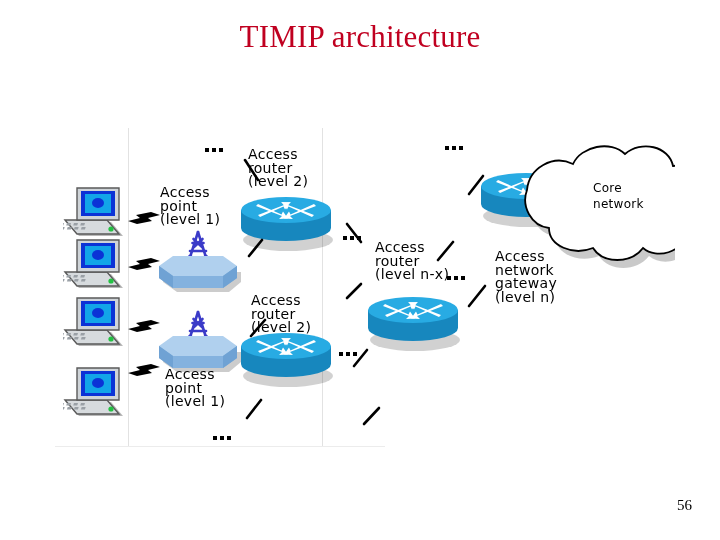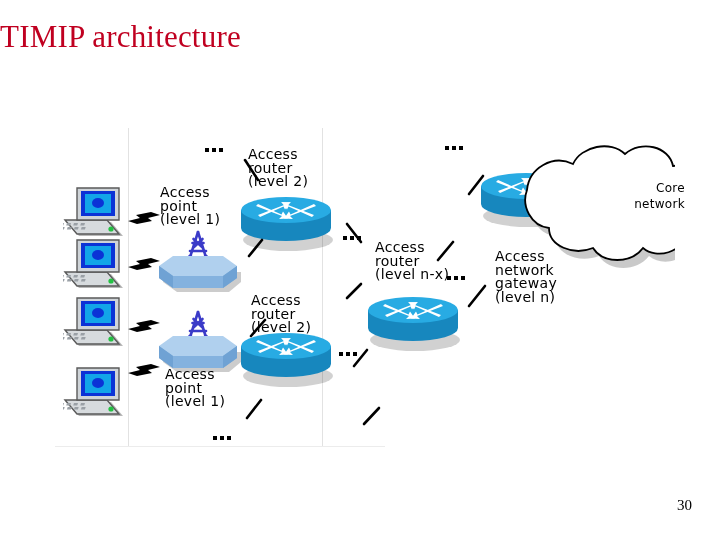--- a/index.html
+++ b/index.html
@@ -14,20 +14,21 @@
     overflow: hidden;
     font-family: "Liberation Sans", sans-serif;
   }
 
   
   #slide-title {
     position: absolute;
     left: 0;
     top: 18px;
     width: 720px;
+    text-align: center;
     font-family: "Liberation Serif", serif;
     font-size: 31px;
     line-height: 38px;
     color: #C00020;
     letter-spacing: 0.2px;
     white-space: pre;
   }
 
   
   #page-number {
@@ -72,21 +73,21 @@
     font-family: "DejaVu Sans", sans-serif;
     font-size: 14px;
     line-height: 13.5px;
     color: #000000;
     white-space: pre;
     letter-spacing: 0.3px;
   }
   .dlabel.cloud-label {
     font-size: 12px;
     line-height: 16px;
-    text-align: right;
+    text-align: left;
   }
 
   
   .dots {
     position: absolute;
     display: flex;
     gap: 3px;
   }
   .dots i {
     display: block;
@@ -285,13 +286,13 @@
 
   <div class="dlabel" style="left:440px; top:122px;">Access
 network
 gateway
 (level n)</div>
 
   <div class="dlabel cloud-label" style="left:538px; top:52px; width:92px;">Core
 network</div>
 </div>
 
-<div id="page-number">30</div>
+<div id="page-number">56</div>
 
 </body></html>

